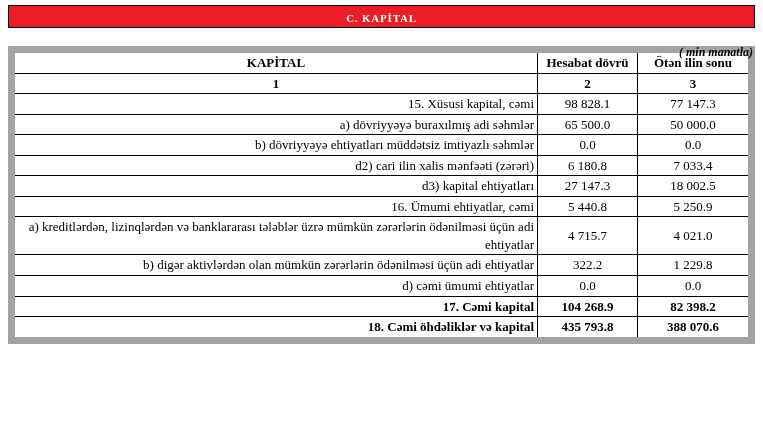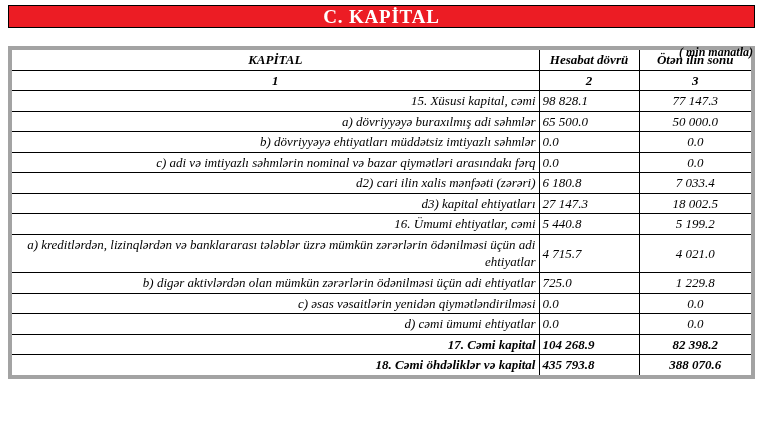--- a/index.html
+++ b/index.html
@@ -16,57 +16,56 @@
   .banner {
     background: #ec1c24;
     border: 1px solid #000;
     text-align: center;
     height: 23px;
     line-height: 21px;
   }
   .banner-title {
     color: #ffffff;
     font-weight: bold;
-    font-size: 19px;
+    font-size: 11px;
     letter-spacing: 0.8px;
   }
   .unit-note {
     text-align: right;
     font-style: italic;
     font-weight: bold;
     font-size: 12px;
     padding: 17px 2px 1px 0;
     height: 16px;
     line-height: 14px;
   }
   table.capital {
     width: 100%;
     border-collapse: collapse;
-    border: 4px solid #a3a3a3;
+    border: 7px solid #a3a3a3;
     table-layout: fixed;
-    font-style: italic;
   }
   table.capital col.c-label { width: auto; }
   table.capital col.c-cur   { width: 100px; }
   table.capital col.c-prev  { width: 114px; }
   table.capital th, table.capital td {
     border: 1px solid #000;
     font-size: 13px;
     padding: 1px 3px;
     line-height: 1.35;
     vertical-align: middle;
   }
   th.main-head { font-size: 14px; font-weight: bold; text-align: center; }
   th.sub-head  { font-size: 13px; font-weight: bold; text-align: center; }
   th.num-head  { font-size: 13px; font-weight: bold; text-align: center; padding: 0 3px; }
   td.label-cell { text-align: right; }
   td.indent-0 { padding-left: 3px; }
   td.indent-1 { padding-left: 32px; }
   td.indent-2 { padding-left: 62px; }
-  td.num { text-align: left; padding-right: 4px; }
+  td.num { text-align: center; padding-right: 4px; }
   td.num-prev { text-align: center; padding-right: 9px; }
   tr.bold-row td { font-weight: bold; }
 </style>
 </head>
 <body>
 
 <div class="page">
 
   <div class="banner">
     <span class="banner-title">C. KAPİTAL</span>
@@ -102,53 +101,43 @@
           <td class="label-cell indent-1">a) dövriyyəyə buraxılmış adi səhmlər</td>
           <td class="num">65 500.0</td>
           <td class="num-prev">50 000.0</td>
         </tr>
         <tr>
           <td class="label-cell indent-1">b) dövriyyəyə ehtiyatları müddətsiz imtiyazlı səhmlər</td>
           <td class="num">0.0</td>
           <td class="num-prev">0.0</td>
         </tr>
         <tr>
-          <td class="label-cell indent-1">c) adi və imtiyazlı səhmlərin nominal və bazar qiymətləri arasındakı fərq</td>
-          <td class="num">0.0</td>
-          <td class="num-prev">0.0</td>
-        </tr>
-        <tr>
           <td class="label-cell indent-2">d2) cari ilin xalis mənfəəti (zərəri)</td>
           <td class="num">6 180.8</td>
           <td class="num-prev">7 033.4</td>
         </tr>
         <tr>
           <td class="label-cell indent-2">d3) kapital ehtiyatları</td>
           <td class="num">27 147.3</td>
           <td class="num-prev">18 002.5</td>
         </tr>
         <tr>
           <td class="label-cell indent-0">16. Ümumi ehtiyatlar, cəmi</td>
           <td class="num">5 440.8</td>
-          <td class="num-prev">5 199.2</td>
+          <td class="num-prev">5 250.9</td>
         </tr>
         <tr>
           <td class="label-cell indent-1">a) kreditlərdən, lizinqlərdən və banklararası  tələblər üzrə mümkün zərərlərin ödənilməsi üçün adi ehtiyatlar</td>
           <td class="num">4 715.7</td>
           <td class="num-prev">4 021.0</td>
         </tr>
         <tr>
           <td class="label-cell indent-1">b) digər aktivlərdən olan mümkün zərərlərin ödənilməsi üçün adi ehtiyatlar</td>
-          <td class="num">725.0</td>
+          <td class="num">322.2</td>
           <td class="num-prev">1 229.8</td>
-        </tr>
-        <tr>
-          <td class="label-cell indent-1">c) əsas vəsaitlərin yenidən qiymətləndirilməsi</td>
-          <td class="num">0.0</td>
-          <td class="num-prev">0.0</td>
         </tr>
         <tr>
           <td class="label-cell indent-1">d) cəmi ümumi ehtiyatlar</td>
           <td class="num">0.0</td>
           <td class="num-prev">0.0</td>
         </tr>
         <tr class="bold-row">
           <td class="label-cell indent-0">17. Cəmi kapital</td>
           <td class="num">104 268.9</td>
           <td class="num-prev">82 398.2</td>

